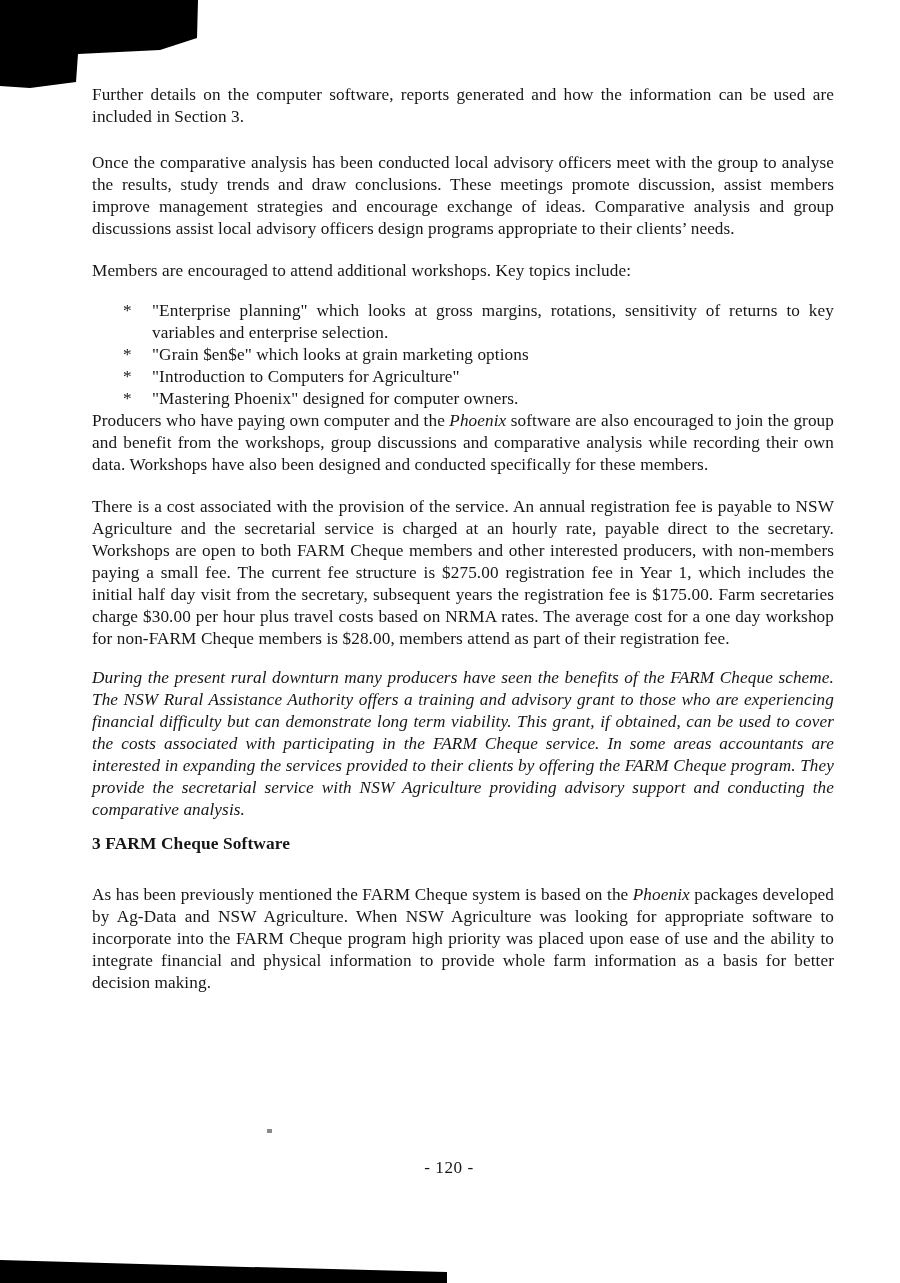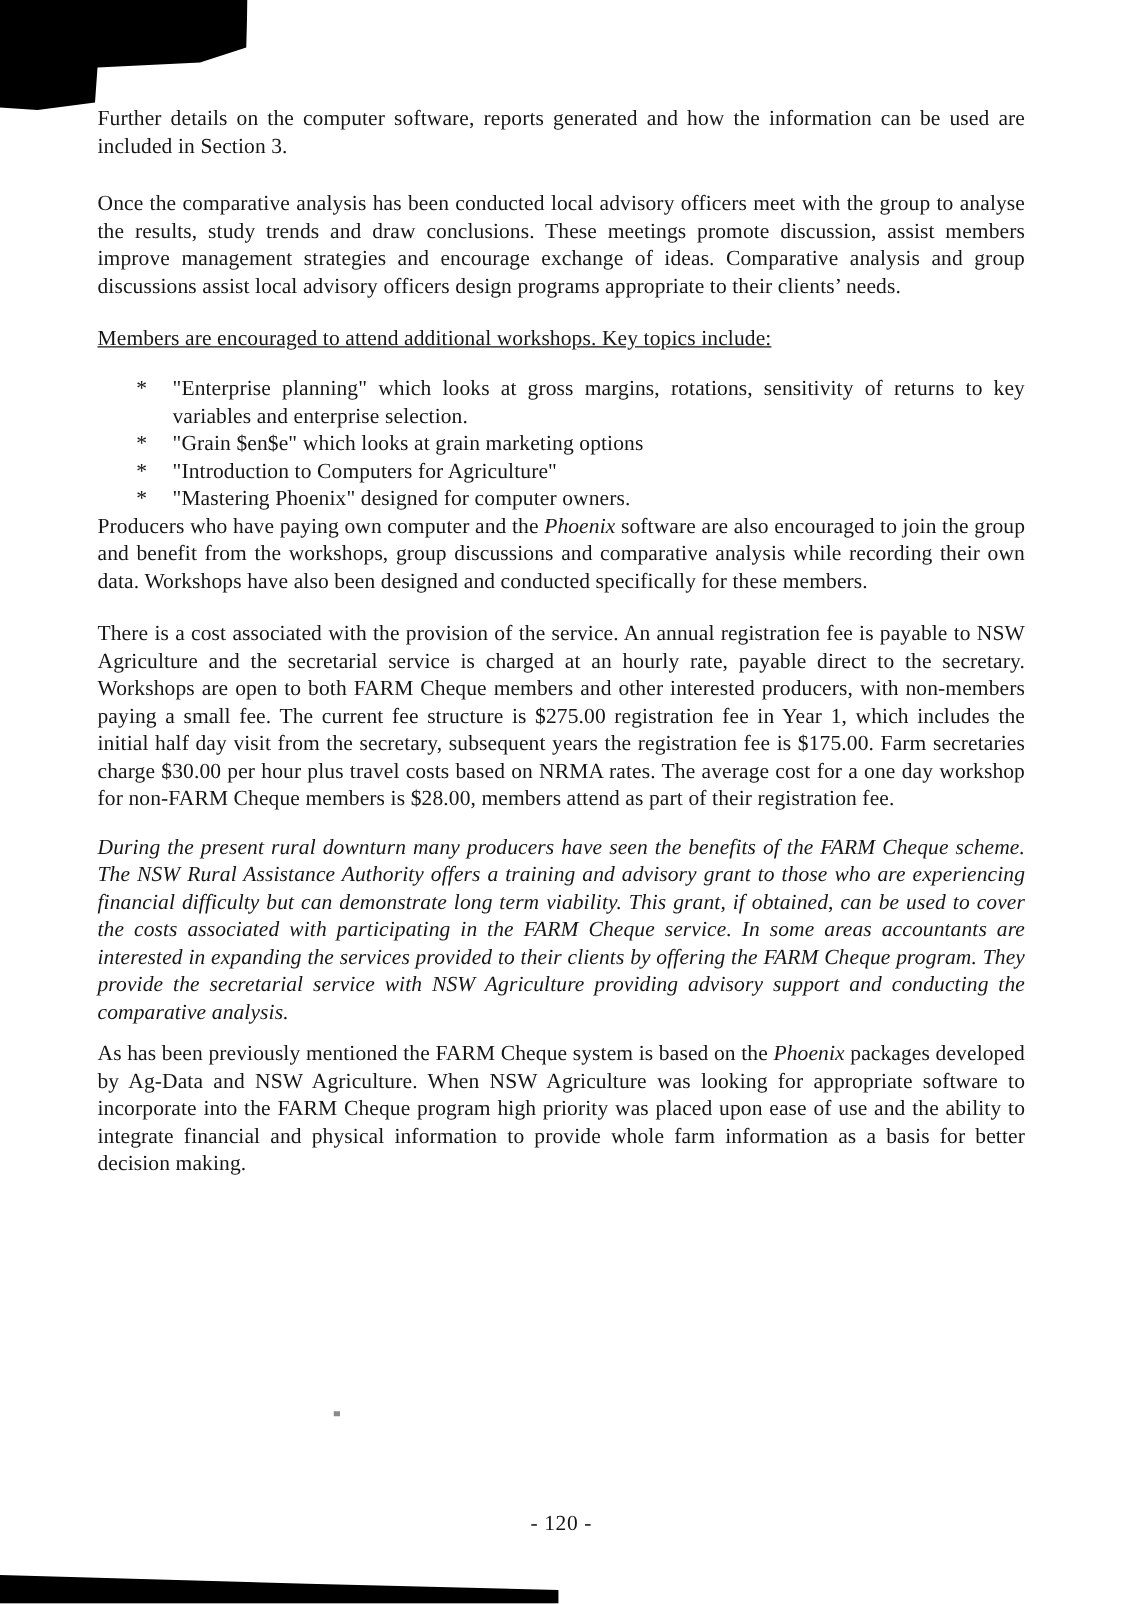--- a/index.html
+++ b/index.html
@@ -30,59 +30,59 @@
     left:0;top:1260px;width:447px;height:23px;
     clip-path:polygon(0 0,55% 30%,100% 52%,100% 100%,0 100%);
     filter:blur(.3px);
   }
   .artifact.speck{
     left:267px;top:1129px;width:5px;height:4px;
     background:#8a8a8a;filter:blur(.5px);
   }
   
   .content{
-    position:absolute;left:78px;top:84px;width:742px;
+    position:absolute;left:92px;top:84px;width:742px;
     color:var(--ink);
     font-size:17.2px;line-height:22px;
     letter-spacing:.1px;
   }
   .content p{
     margin:0;
     text-align:justify;
     text-align-last:left;
   }
   .content h2{
     margin:0;
     font-size:17.4px;line-height:22px;
     font-weight:bold;
     text-align:left;
   }
   .blk-p1{margin-bottom:24px !important;}
   .blk-p2{margin-bottom:20px !important;}
-  .blk-p3{margin-bottom:18px !important;text-decoration:underline;}
+  .blk-p3{margin-bottom:18px !important;}
   .blk-workshop-list{margin-bottom:20px;}
   .blk-p4{margin-bottom:20px !important;}
   .blk-p5{margin-bottom:17px !important;}
   .blk-p6{margin-bottom:11px !important;font-style:italic;}
   .blk-section-heading{margin-bottom:30px !important;}
   .blk-p7{margin-bottom:0 !important;}
   .list{margin:0;}
   .list-item{
     position:relative;
     padding-left:60px;
     text-align:justify;
     text-align-last:left;
   }
   .list-item .marker{
     position:absolute;left:31px;top:0;
     font-size:17.2px;
   }
   em{font-style:italic;}
   .page-number{
-    position:absolute;left:78px;top:1208px;width:742px;
+    position:absolute;left:78px;top:1157px;width:742px;
     text-align:center;
     color:var(--ink);
     font-size:17.2px;line-height:22px;
     letter-spacing:.5px;
   }
 </style>
 </head>
 <body>
 
 <div class="page">
@@ -96,17 +96,18 @@
       <p class="blk-p3"><span>Members are encouraged to attend additional workshops. Key topics include:</span></p>
       <div class="list blk-workshop-list">
         <div class="list-item"><span class="marker">*</span><span>"Enterprise planning" which looks at gross margins, rotations, sensitivity of returns to key variables and enterprise selection.</span></div>
         <div class="list-item"><span class="marker">*</span><span>"Grain $en$e" which looks at grain marketing options</span></div>
         <div class="list-item"><span class="marker">*</span><span>"Introduction to Computers for Agriculture"</span></div>
         <div class="list-item"><span class="marker">*</span><span>"Mastering Phoenix" designed for computer owners.</span></div>
       </div>
       <p class="blk-p4"><span>Producers who have paying own computer and the </span><em>Phoenix</em><span> software are also encouraged to join the group and benefit from the workshops, group discussions and comparative analysis while recording their own data. Workshops have also been designed and conducted specifically for these members.</span></p>
       <p class="blk-p5"><span>There is a cost associated with the provision of the service. An annual registration fee is payable to NSW Agriculture and the secretarial service is charged at an hourly rate, payable direct to the secretary. Workshops are open to both FARM Cheque members and other interested producers, with non-members paying a small fee. The current fee structure is $275.00 registration fee in Year 1, which includes the initial half day visit from the secretary, subsequent years the registration fee is $175.00. Farm secretaries charge $30.00 per hour plus travel costs based on NRMA rates. The average cost for a one day workshop for non-FARM Cheque members is $28.00, members attend as part of their registration fee.</span></p>
       <p class="blk-p6"><span>During the present rural downturn many producers have seen the benefits of the FARM Cheque scheme. The NSW Rural Assistance Authority offers a training and advisory grant to those who are experiencing financial difficulty but can demonstrate long term viability. This grant, if obtained, can be used to cover the costs associated with participating in the FARM Cheque service. In some areas accountants are interested in expanding the services provided to their clients by offering the FARM Cheque program. They provide the secretarial service with NSW Agriculture providing advisory support and conducting the comparative analysis.</span></p>
+      <h2 class="blk-section-heading"><span>3 FARM Cheque Software</span></h2>
       <p class="blk-p7"><span>As has been previously mentioned the FARM Cheque system is based on the </span><em>Phoenix</em><span> packages developed by Ag-Data and NSW Agriculture. When NSW Agriculture was looking for appropriate software to incorporate into the FARM Cheque program high priority was placed upon ease of use and the ability to integrate financial and physical information to provide whole farm information as a basis for better decision making.</span></p>
     </main>
 
   <div class="page-number">- 120 -</div>
 </div>
 
 </body></html>

